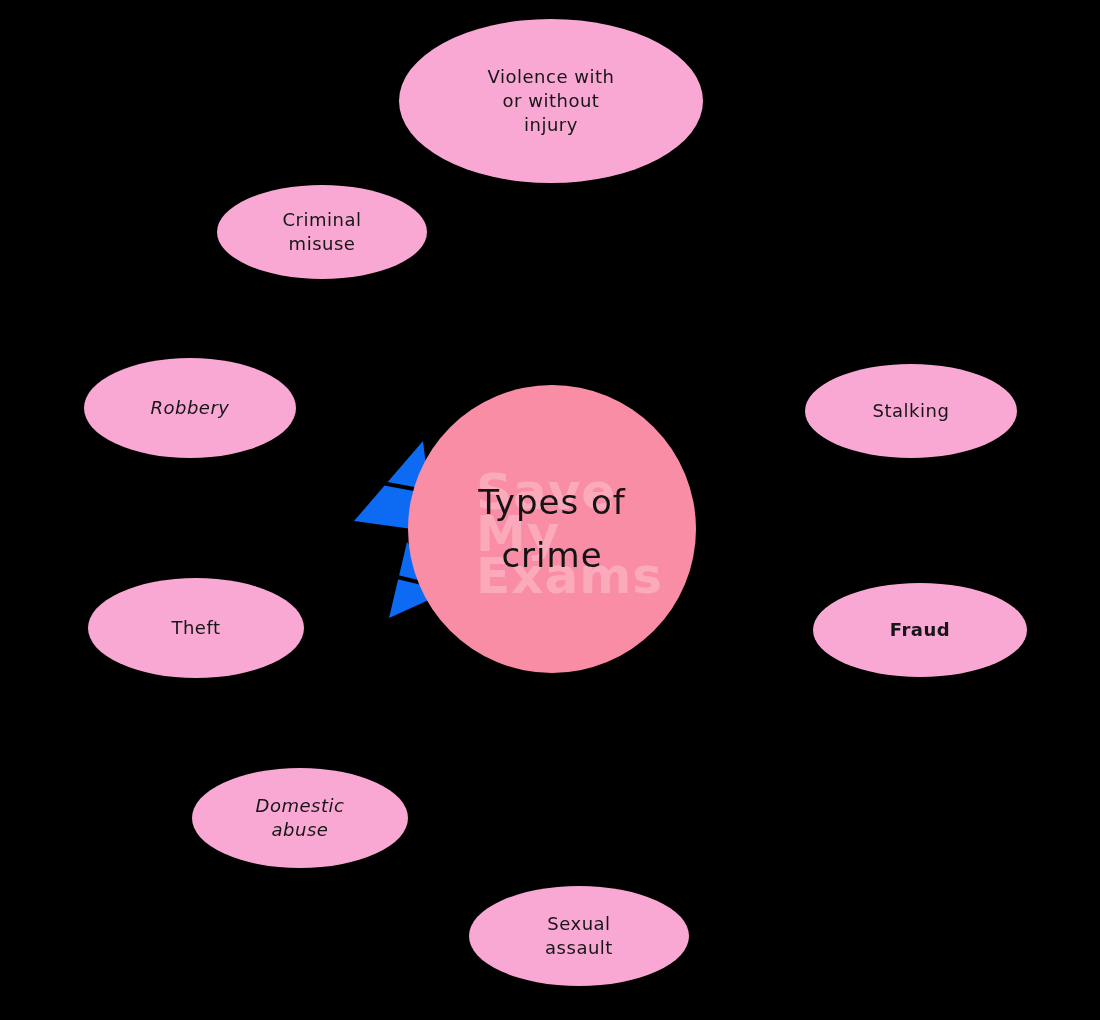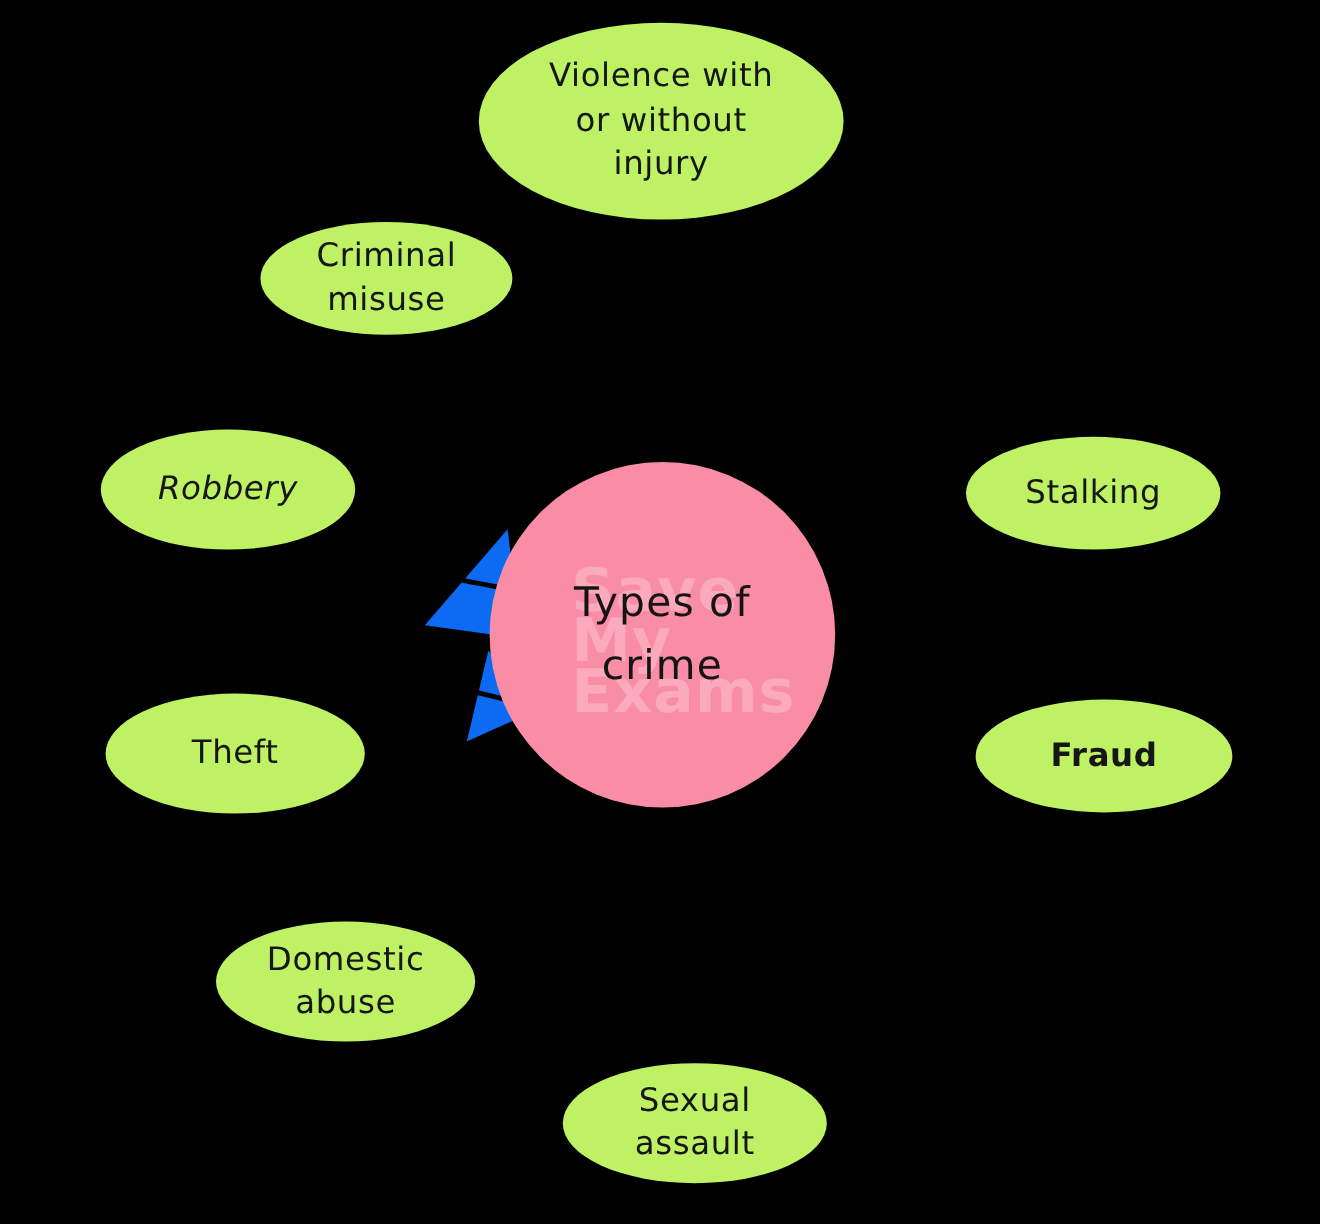--- a/index.html
+++ b/index.html
@@ -10,28 +10,28 @@
   #canvas {
     position: relative;
     width: 1100px;
     height: 1020px;
     background: #000000;
     overflow: hidden;
     font-family: "DejaVu Sans", sans-serif;
   }
   .bubble {
     position: absolute;
-    background: #bef264;
+    background: #f9a8d4;
     border-radius: 50%;
     display: flex;
     align-items: center;
     justify-content: center;
     text-align: center;
     color: #161616;
-    font-size: 27px;
+    font-size: 18px;
     line-height: 1.35;
     white-space: pre-line;
     z-index: 2;
     letter-spacing: 0.5px;
   }
   #arrow-layer {
     position: absolute;
     left: 0;
     top: 0;
     z-index: 1;
@@ -76,21 +76,21 @@
     letter-spacing: 1px;
   }
   
   #b-violence        { left: 399px; top:  19px; width: 304px; height: 164px; }
   #b-criminal-damage { left: 217px; top: 185px; width: 210px; height:  94px; }
   #b-computer-misuse { left: 673px; top: 185px; width: 212px; height:  96px; }
   #b-robbery         { left:  84px; top: 358px; width: 212px; height: 100px; font-style: italic; }
   #b-stalking        { left: 805px; top: 364px; width: 212px; height:  94px; }
   #b-theft           { left:  88px; top: 578px; width: 216px; height: 100px; }
   #b-fraud           { left: 813px; top: 583px; width: 214px; height:  94px; font-weight: bold; }
-  #b-domestic-abuse  { left: 180px; top: 768px; width: 216px; height: 100px; }
+  #b-domestic-abuse  { left: 192px; top: 768px; width: 216px; height: 100px; font-style: italic; }
   #b-harrassment     { left: 663px; top: 767px; width: 236px; height: 100px; }
   #b-sexual-assault  { left: 469px; top: 886px; width: 220px; height: 100px; }
 </style>
 </head>
 <body>
 
 <div id="canvas">
 
   <svg id="arrow-layer" width="1100" height="1020" viewBox="0 0 1100 1020">
 

